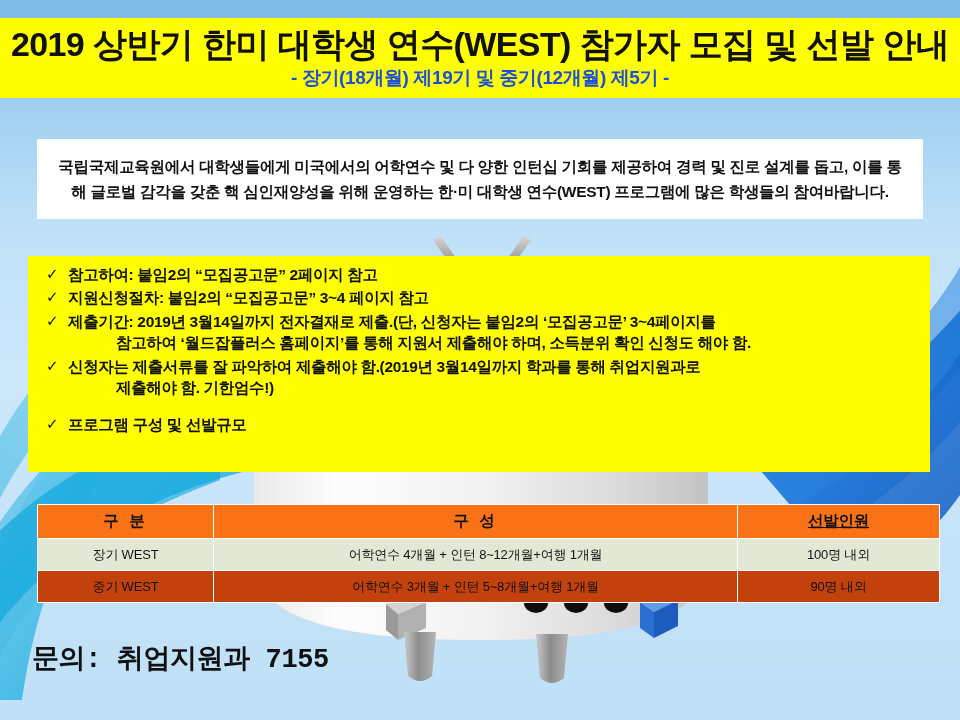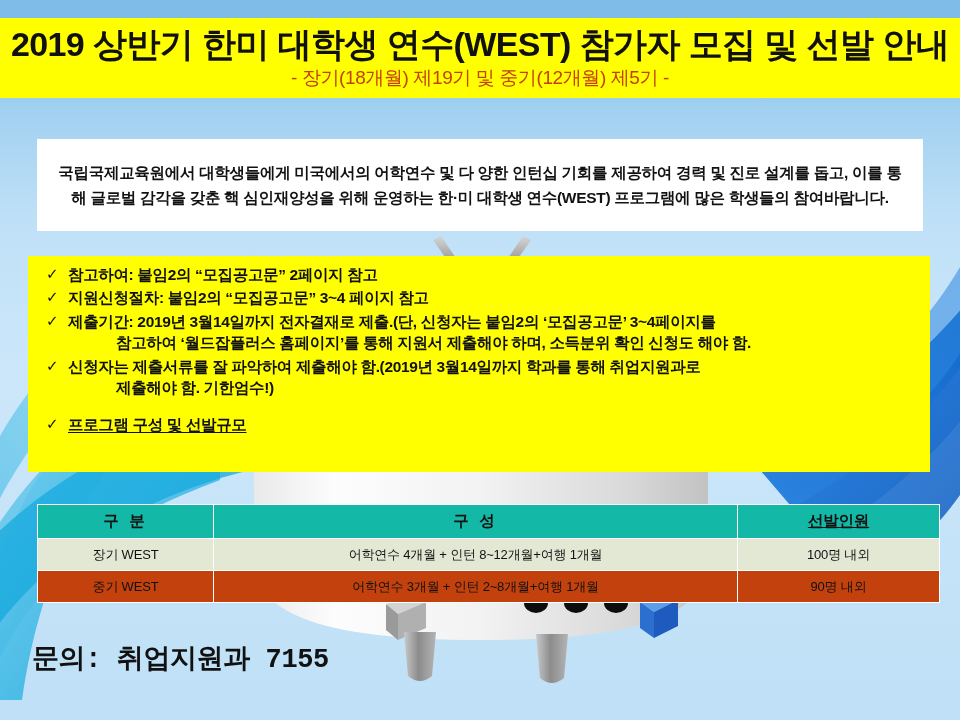--- a/index.html
+++ b/index.html
@@ -27,27 +27,27 @@
   .title-banner{
     position:absolute;left:0;top:18px;width:960px;height:80px;
     background:#FFFF00;display:flex;flex-direction:column;
     align-items:center;justify-content:center;
   }
   .title-main{
     font-size:34px;font-weight:bold;color:#111111;letter-spacing:-0.6px;
     line-height:1.05;white-space:nowrap;
   }
   .title-sub{
-    font-size:19px;font-weight:normal;color:#c2410c;letter-spacing:-0.4px;
+    font-size:19px;font-weight:bold;color:#1d4ed8;letter-spacing:-0.4px;
     line-height:1.15;margin-top:4px;white-space:nowrap;
   }
 
   
   .intro-box{
-    position:absolute;left:37px;top:139px;width:886px;height:92px;
+    position:absolute;left:37px;top:139px;width:886px;height:80px;
     background:#FFFFFF;
     display:flex;align-items:center;justify-content:center;
   }
   .intro-text{
     font-size:15.5px;font-weight:bold;color:#111;line-height:1.62;
     text-align:center;padding:0 14px;letter-spacing:-0.3px;
   }
 
   
   .bullet-box{
@@ -59,36 +59,36 @@
     display:flex;align-items:flex-start;
     font-size:15.5px;font-weight:bold;color:#111;
     line-height:1.38;letter-spacing:-0.35px;margin-bottom:2px;
   }
   .bullet-item.spaced{margin-top:16px;}
   .check{
     flex:0 0 auto;width:22px;font-size:15px;color:#111;
     text-align:left;line-height:1.38;
   }
   .btext{flex:1 1 auto;padding-right:6px;}
-  .btext.underline{text-decoration:underline;text-underline-offset:2px;}
+  .btext.underline{text-underline-offset:2px;}
   .bsub{display:block;padding-left:1px;margin-left:47px;}
 
   
   .tbl-wrap{position:absolute;left:37px;top:504px;width:902px;}
   table.info{
     border-collapse:collapse;width:902px;table-layout:fixed;
     background:#EFF1E8;
   }
   table.info th,table.info td{
     border:1px solid #FFFFFF;text-align:center;
     font-size:13px;color:#111;padding:0;height:31px;
     letter-spacing:-0.2px;
   }
   table.info thead th{
-    background:#14b8a6;font-weight:bold;font-size:15.5px;height:33px;
+    background:#f97316;font-weight:bold;font-size:15.5px;height:33px;
     letter-spacing:3px;
   }
   table.info thead th.last{letter-spacing:-0.2px;text-decoration:underline;}
   table.info tbody tr.r1 td{background:#E3E8D5;}
   table.info tbody tr.r2 td{background:#c2410c;}
   .col-a{width:176px;}
   .col-b{width:524px;}
   .col-c{width:202px;}
 
   
@@ -278,21 +278,21 @@
         </tr>
       </thead>
       <tbody>
         <tr class="r1">
           <td>장기 WEST</td>
           <td>어학연수 4개월 + 인턴 8~12개월+여행 1개월</td>
           <td>100명 내외</td>
         </tr>
         <tr class="r2">
           <td>중기 WEST</td>
-          <td>어학연수 3개월 + 인턴 2~8개월+여행 1개월</td>
+          <td>어학연수 3개월 + 인턴 5~8개월+여행 1개월</td>
           <td>90명 내외</td>
         </tr>
       </tbody>
     </table>
   </div>
 
   <div class="contact">문의: 취업지원과 7155</div>
 
 </div>
 

